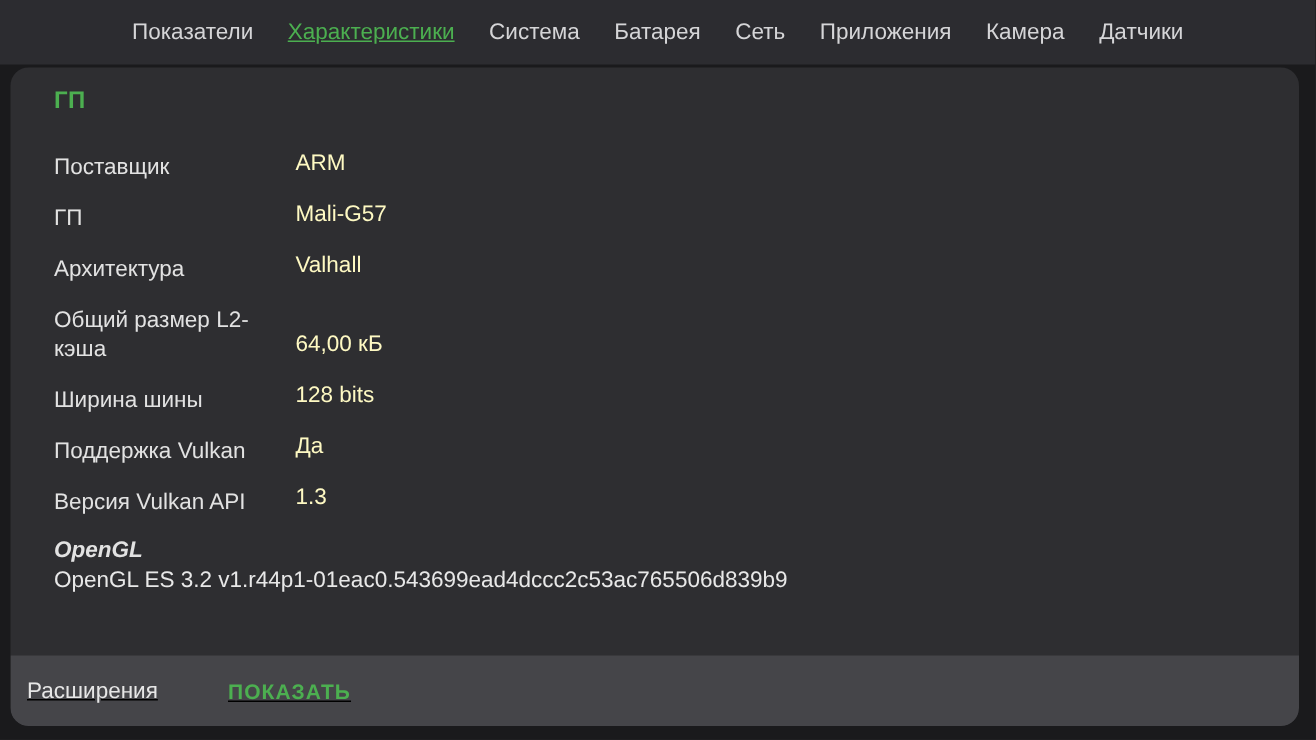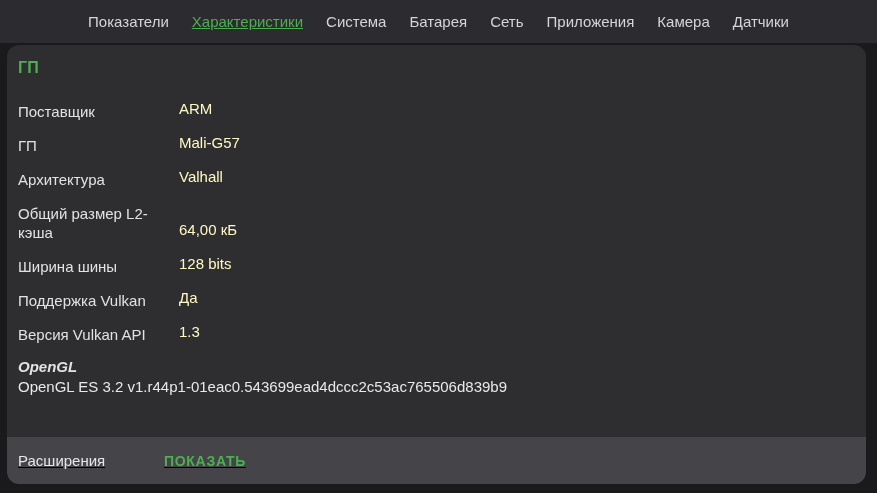--- a/index.html
+++ b/index.html
@@ -37,20 +37,21 @@
     border-radius: 2px 2px 0 0;
   }
 
   
   .card {
     position: absolute;
     left: 7px; right: 11px; top: 45px; bottom: 9px;
     background: #2e2e31;
     border-radius: 12px;
     overflow: hidden;
+    padding-left: 18px;
   }
   .card-inner { padding: 13px 16px 0 11px; }
 
   .section-title {
     font-size: 16px;
     font-weight: 700;
     line-height: 20px;
     color: #4caf50;
     letter-spacing: 0.2px;
   }
@@ -110,21 +111,20 @@
   .ext-btn {
     background: none;
     border: none;
     font-family: inherit;
     font-size: 14px;
     font-weight: 600;
     letter-spacing: 0.7px;
     color: #4caf50;
     cursor: pointer;
     padding: 8px 0;
-    margin-left: 12px;
   }
 </style>
 </head>
 <body>
 
 <div class="stage">
 
   <nav class="tabbar">
     <div class="tab">Показатели</div>
     <div class="tab active">Характеристики</div>

